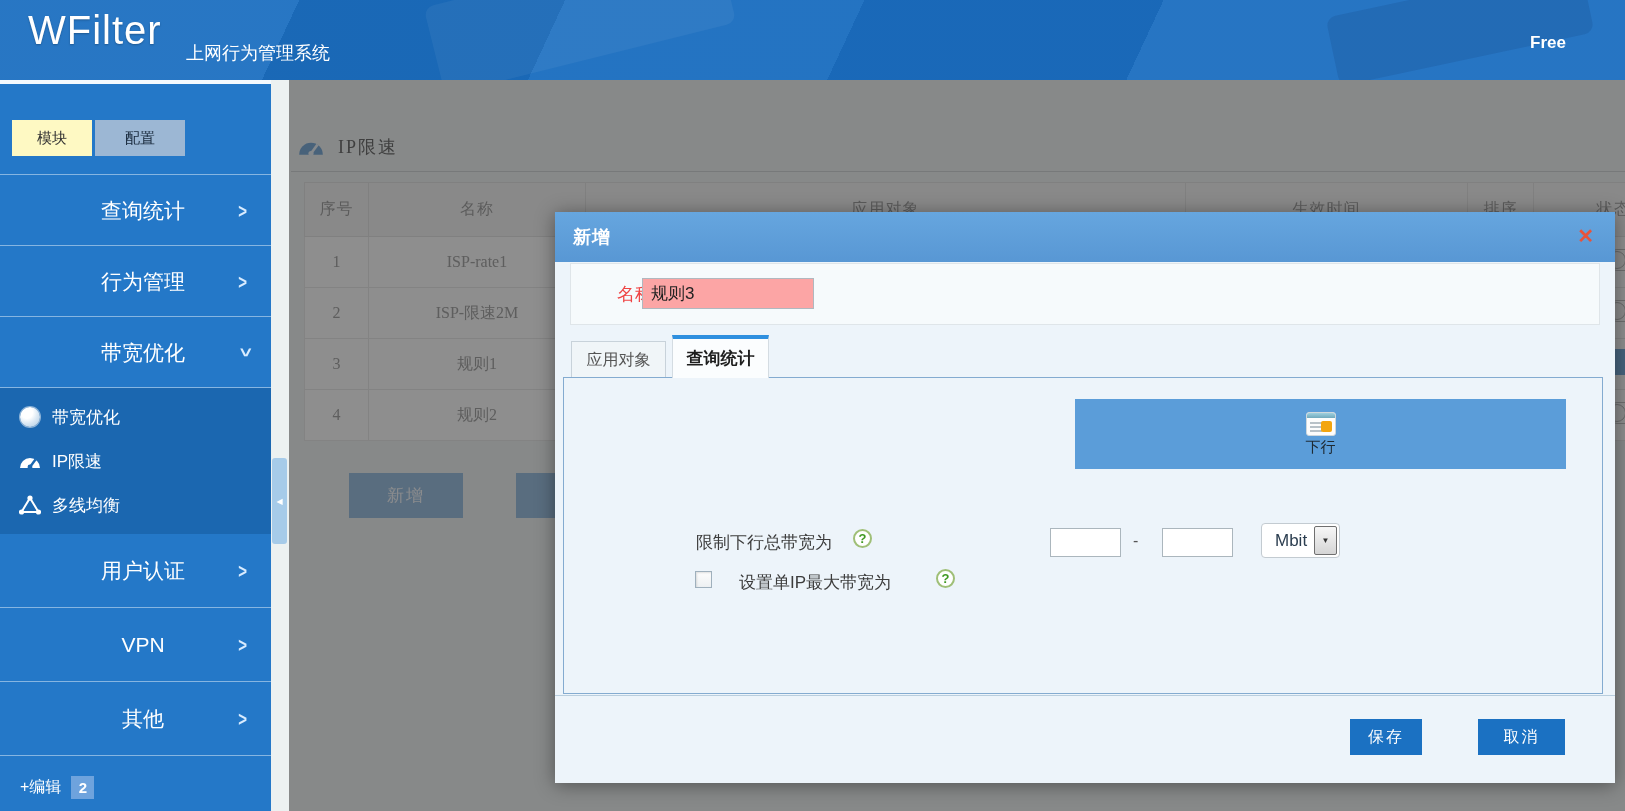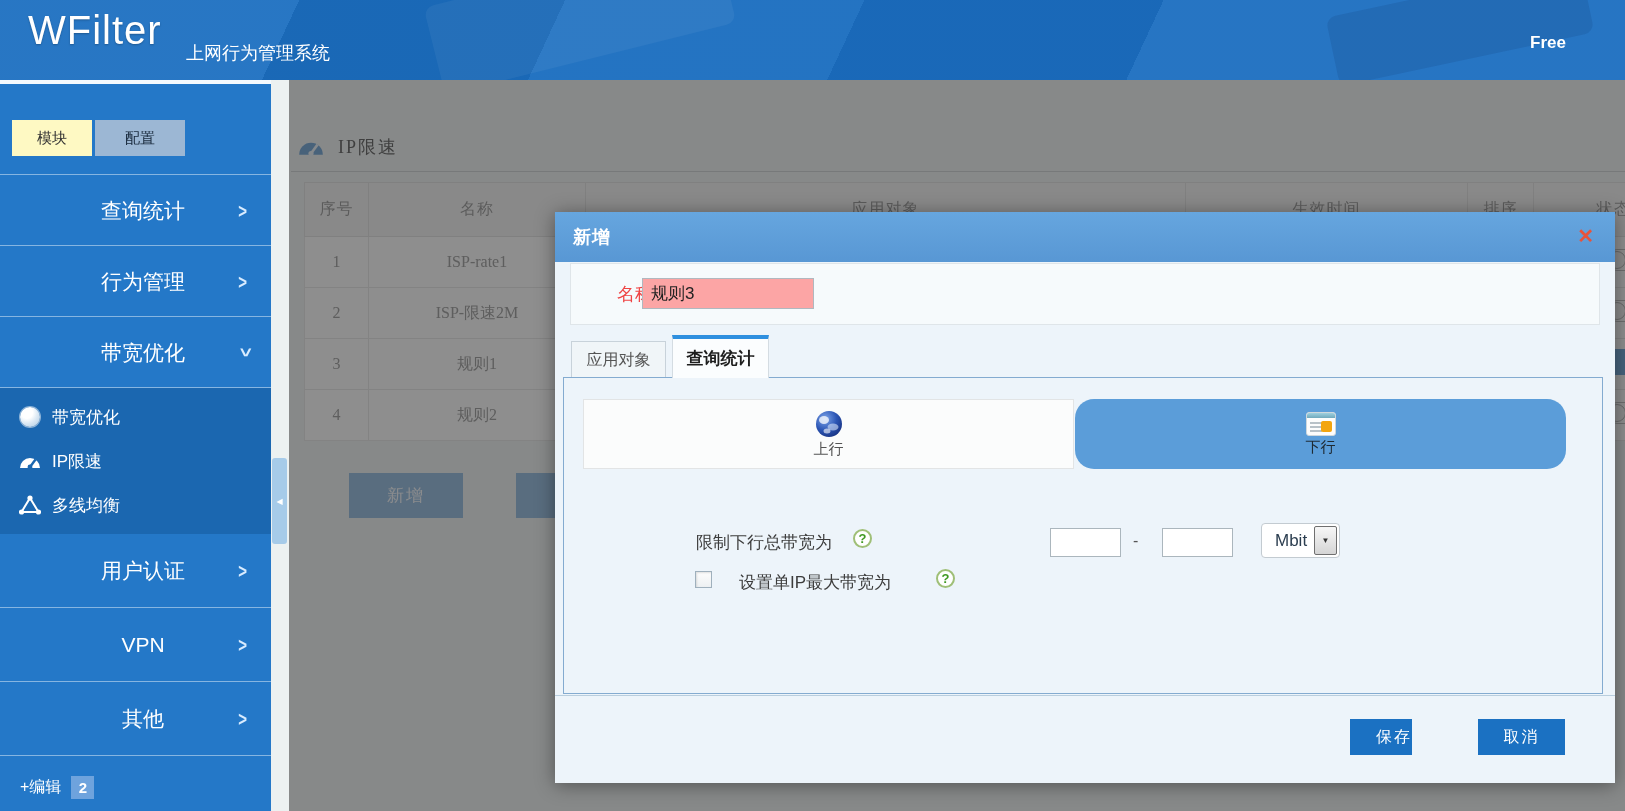--- a/index.html
+++ b/index.html
@@ -60,21 +60,21 @@
   .modal-close { position:absolute; right:21px; top:13px; color:#e8533c; font-size:20px; font-weight:bold; cursor:pointer; line-height:22px;}
   .name-panel { position:absolute; left:15px; top:51px; width:1030px; height:62px; background:#f6fafc; border:1px solid #dfe5e9;}
   .name-label { position:absolute; left:20px; top:0; line-height:60px; font-size:18px; color:#ef4444;margin-left:26px;}
   .name-input { position:absolute; left:71px; top:14px; width:172px; height:31px; border:1px solid #b0b8bf; font-size:17px; padding:0 8px; color:#222; background:#fca5a5;}
   .mtab { position:absolute; text-align:center; cursor:pointer;}
   .mtab.inactive { left:16px; top:129px; width:95px; height:37px; line-height:36px; background:#f0f5f8; border:1px solid #c8d2da; color:#555; font-size:16px;}
   .mtab.active { left:117px; top:123px; width:97px; height:43px; line-height:39px; background:#fbfdfe; border-top:4px solid #2e8fdf; border-left:1px solid #d4dce2; border-right:1px solid #d4dce2; color:#1e1e1e; font-size:17px; font-weight:bold; z-index:2;}
   .tab-box { position:absolute; left:8px; top:165px; width:1040px; height:317px; border:1px solid #84abd0;}
   .dir { position:absolute; top:21px; height:70px; width:491px; display:flex; flex-direction:column; align-items:center; justify-content:center; cursor:pointer;}
   .dir.up { left:19px; background:#fbfcfc; border:1px solid #e2e4e5;}
-  .dir.down { left:511px; background:#5b9dd9;border-radius:19px;}
+  .dir.down { left:511px; background:#5b9dd9;}
   .dir .lbl-up { font-size:15px; color:#555; margin-top:2px;}
   .dir .lbl-down { font-size:15px; color:#1e2a33; margin-top:2px;}
   .card-icon { width:30px; height:24px; background:#fdfdfd; border-radius:3px; border:1px solid #cfd8dd; position:relative; overflow:hidden;}
   .card-icon .bar { position:absolute; left:0; top:0; right:0; height:5px; background:linear-gradient(#9fd0de,#6fa9bd);}
   .card-icon .l1,.card-icon .l2,.card-icon .l3 { position:absolute; left:3px; height:2px; width:12px; background:#b9c2c8;}
   .card-icon .l1{top:9px;} .card-icon .l2{top:13px;} .card-icon .l3{top:17px;}
   .card-icon .sq { position:absolute; right:3px; top:8px; width:11px; height:11px; background:#f3a50f; border-radius:2px;}
   .bw-row { position:absolute; left:0; top:145px; width:100%; height:40px;}
   .bw-label { position:absolute; left:132px; top:8px; font-size:17px; color:#3c3c3c;}
   .help { display:inline-block; width:19px; height:19px; border-radius:50%; background:#fff; border:2px solid #9fbf77; color:#3f9922; font-size:13px; font-weight:bold; text-align:center; line-height:16px; cursor:pointer;}
@@ -85,21 +85,21 @@
   .bw-dash { position:absolute; left:569px; top:9px; color:#555; font-size:16px;}
   .unit-select { position:absolute; left:697px; top:0px; width:79px; height:35px; background:#fff; border:1px solid #c3cbd1; border-radius:4px; cursor:pointer;}
   .unit-select .txt { position:absolute; left:13px; top:0; line-height:33px; font-size:17px; color:#2c3e50;}
   .unit-select .arrow-btn { position:absolute; right:2px; top:2px; bottom:2px; width:23px; background:linear-gradient(#f7f7f7,#d5d5d5); border:1px solid #6f6f6f; border-radius:2px; display:flex; align-items:center; justify-content:center; font-size:8px; color:#333;}
   .perip-row { position:absolute; left:0; top:190px; width:100%; height:30px;}
   .chk { position:absolute; left:131px; top:3px; width:17px; height:17px; border:1px solid #9fb0bd; background:linear-gradient(#fdfdfd,#edf0f2); box-shadow:inset 1px 1px 2px rgba(0,0,0,.12); cursor:pointer;}
   .perip-label { position:absolute; left:175px; top:3px; font-size:17px; color:#3c3c3c;}
   .help.h2 { position:absolute; left:372px; top:1px;}
   .modal-divider { position:absolute; left:0; right:0; top:483px; border-top:1px solid #b9cede;}
   .mbtn { position:absolute; top:507px; height:36px; background:#1b71c2; color:#fff; border:none; font-size:16px; letter-spacing:2px; cursor:pointer;}
-  .mbtn.save { left:795px; width:62px;text-align:right;}
+  .mbtn.save { left:795px; width:72px;}
   .mbtn.cancel { left:923px; width:87px;}
 </style>
 </head>
 <body>
 
 <div class="header">
   <div class="texture"></div>
   <div class="key1"></div>
   <div class="key2"></div>
   <div class="logo">WFilter</div>
@@ -256,36 +256,20 @@
 
   <div class="name-panel">
     <span class="name-label">名称:</span>
     <input class="name-input" type="text" value="规则3" style="">
   </div>
 
   <div class="mtab inactive">应用对象</div>
   <div class="mtab active">查询统计</div>
 
   <div class="tab-box">
-    <div class="dir up">
-      <svg width="28" height="28" viewBox="0 0 28 28">
-        <defs>
-          <radialGradient id="gg" cx="35%" cy="30%" r="80%">
-            <stop offset="0%" stop-color="#7ea6ea"></stop>
-              <stop offset="55%" stop-color="#2c56b5"></stop>
-              <stop offset="100%" stop-color="#16307e"></stop>
-          </radialGradient>
-        </defs>
-        <circle cx="14" cy="14" r="13" fill="url(#gg)"></circle>
-        <ellipse cx="9" cy="10" rx="5" ry="4" fill="rgba(255,255,255,0.75)"></ellipse>
-        <ellipse cx="18" cy="17" rx="5.5" ry="3.5" fill="rgba(230,240,255,0.55)"></ellipse>
-        <ellipse cx="12" cy="21" rx="3.5" ry="2.5" fill="rgba(255,255,255,0.6)"></ellipse>
-      </svg>
-      <span class="lbl-up">上行</span>
-    </div>
     <div class="dir down">
       <span class="card-icon">
         <span class="bar"></span>
           <span class="l1"></span>
           <span class="l2"></span>
           <span class="l3"></span>
           <span class="sq"></span>
       </span>
       <span class="lbl-down">下行</span>
     </div>

